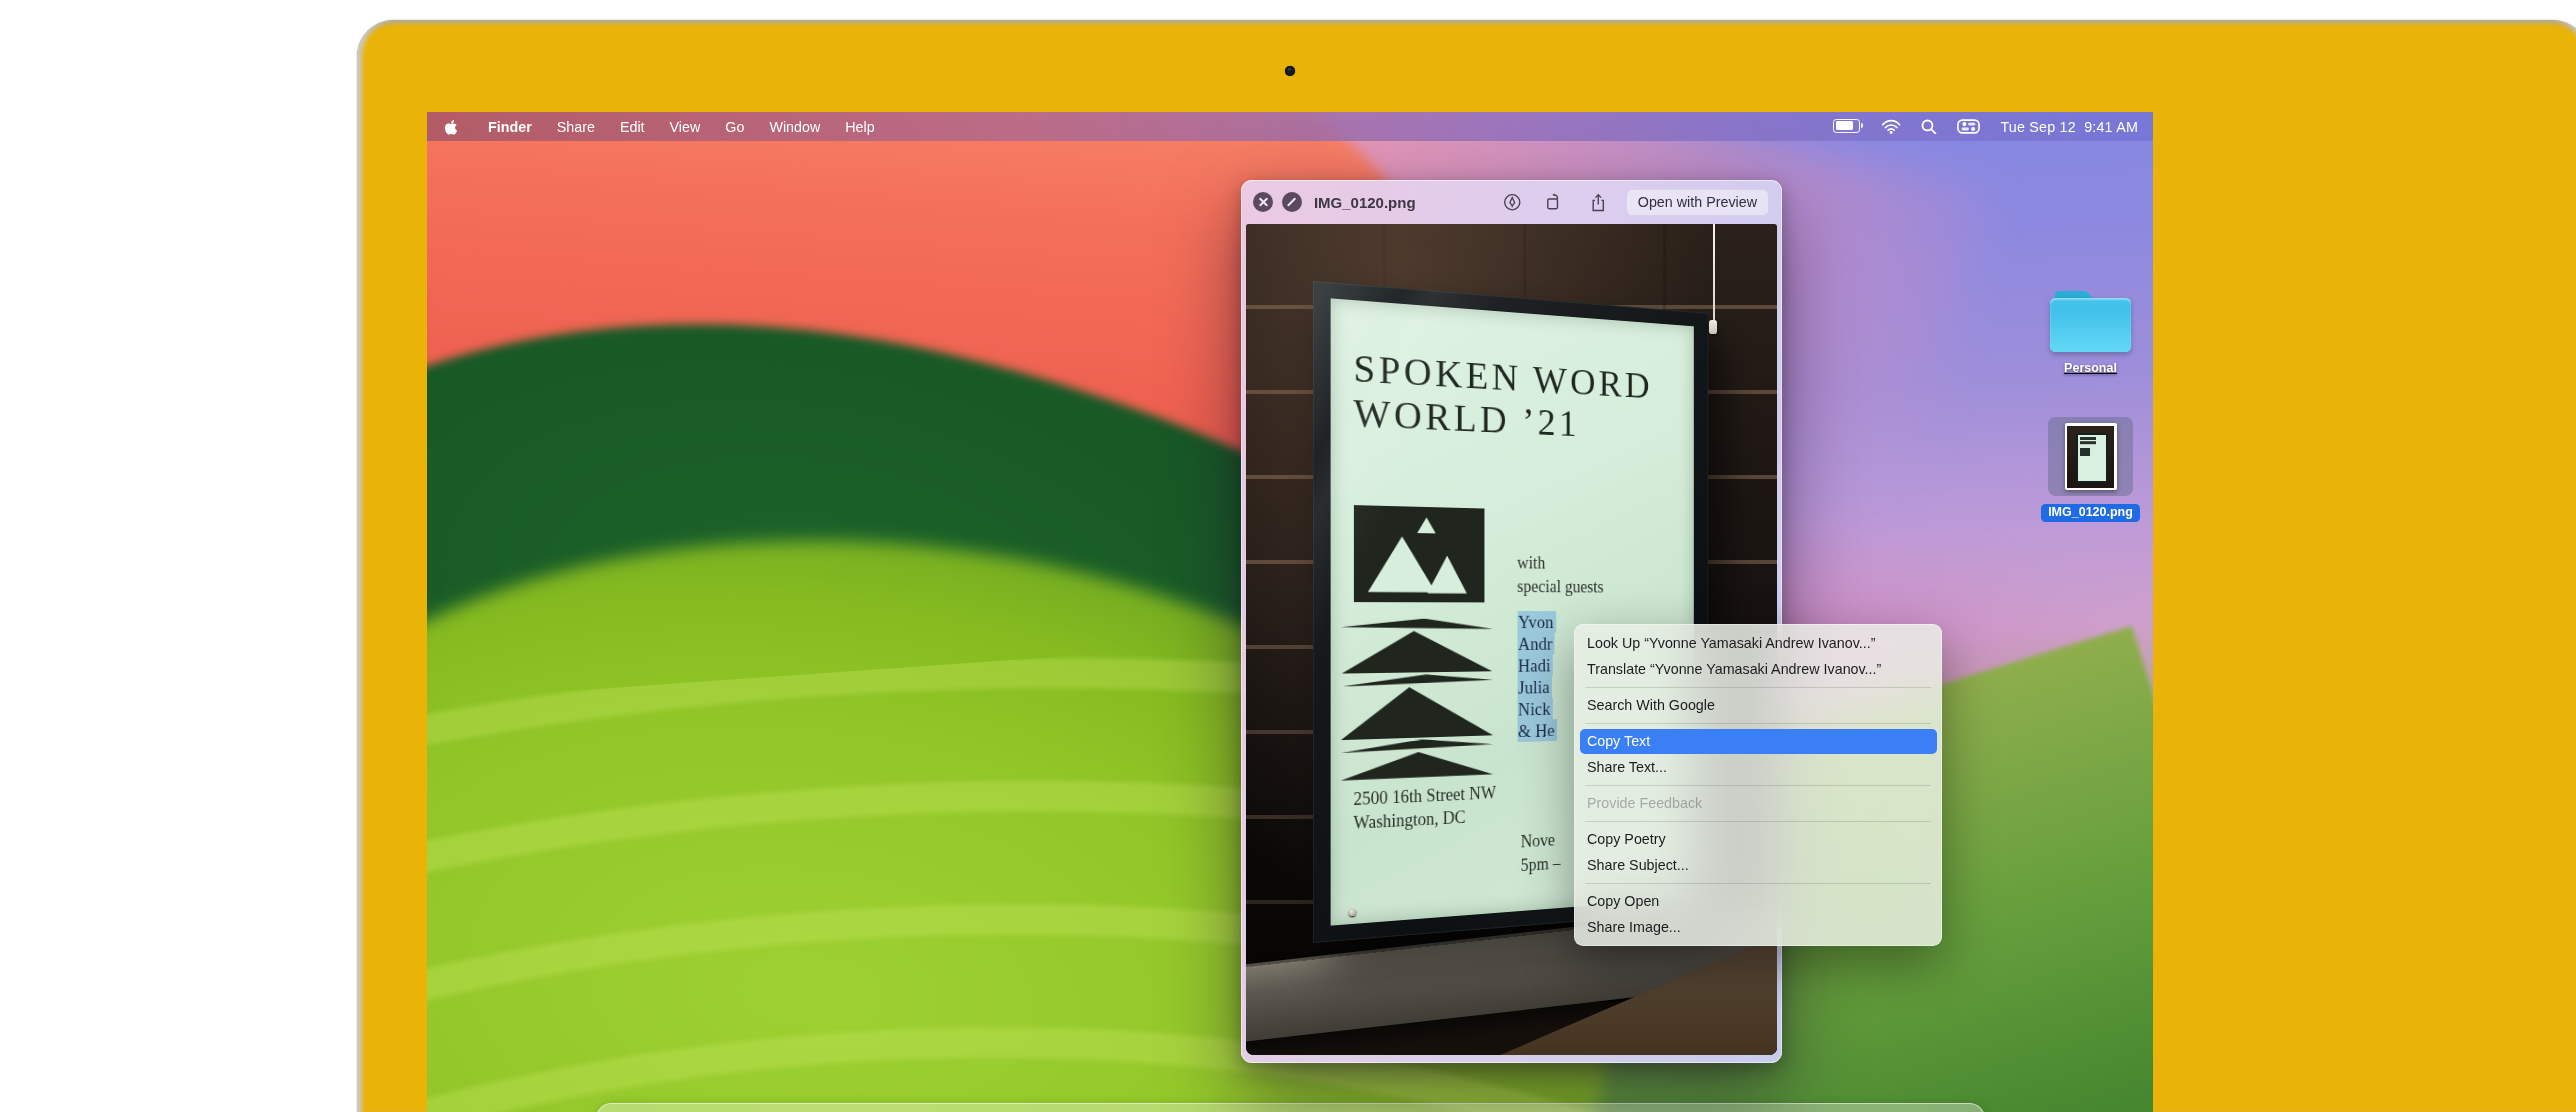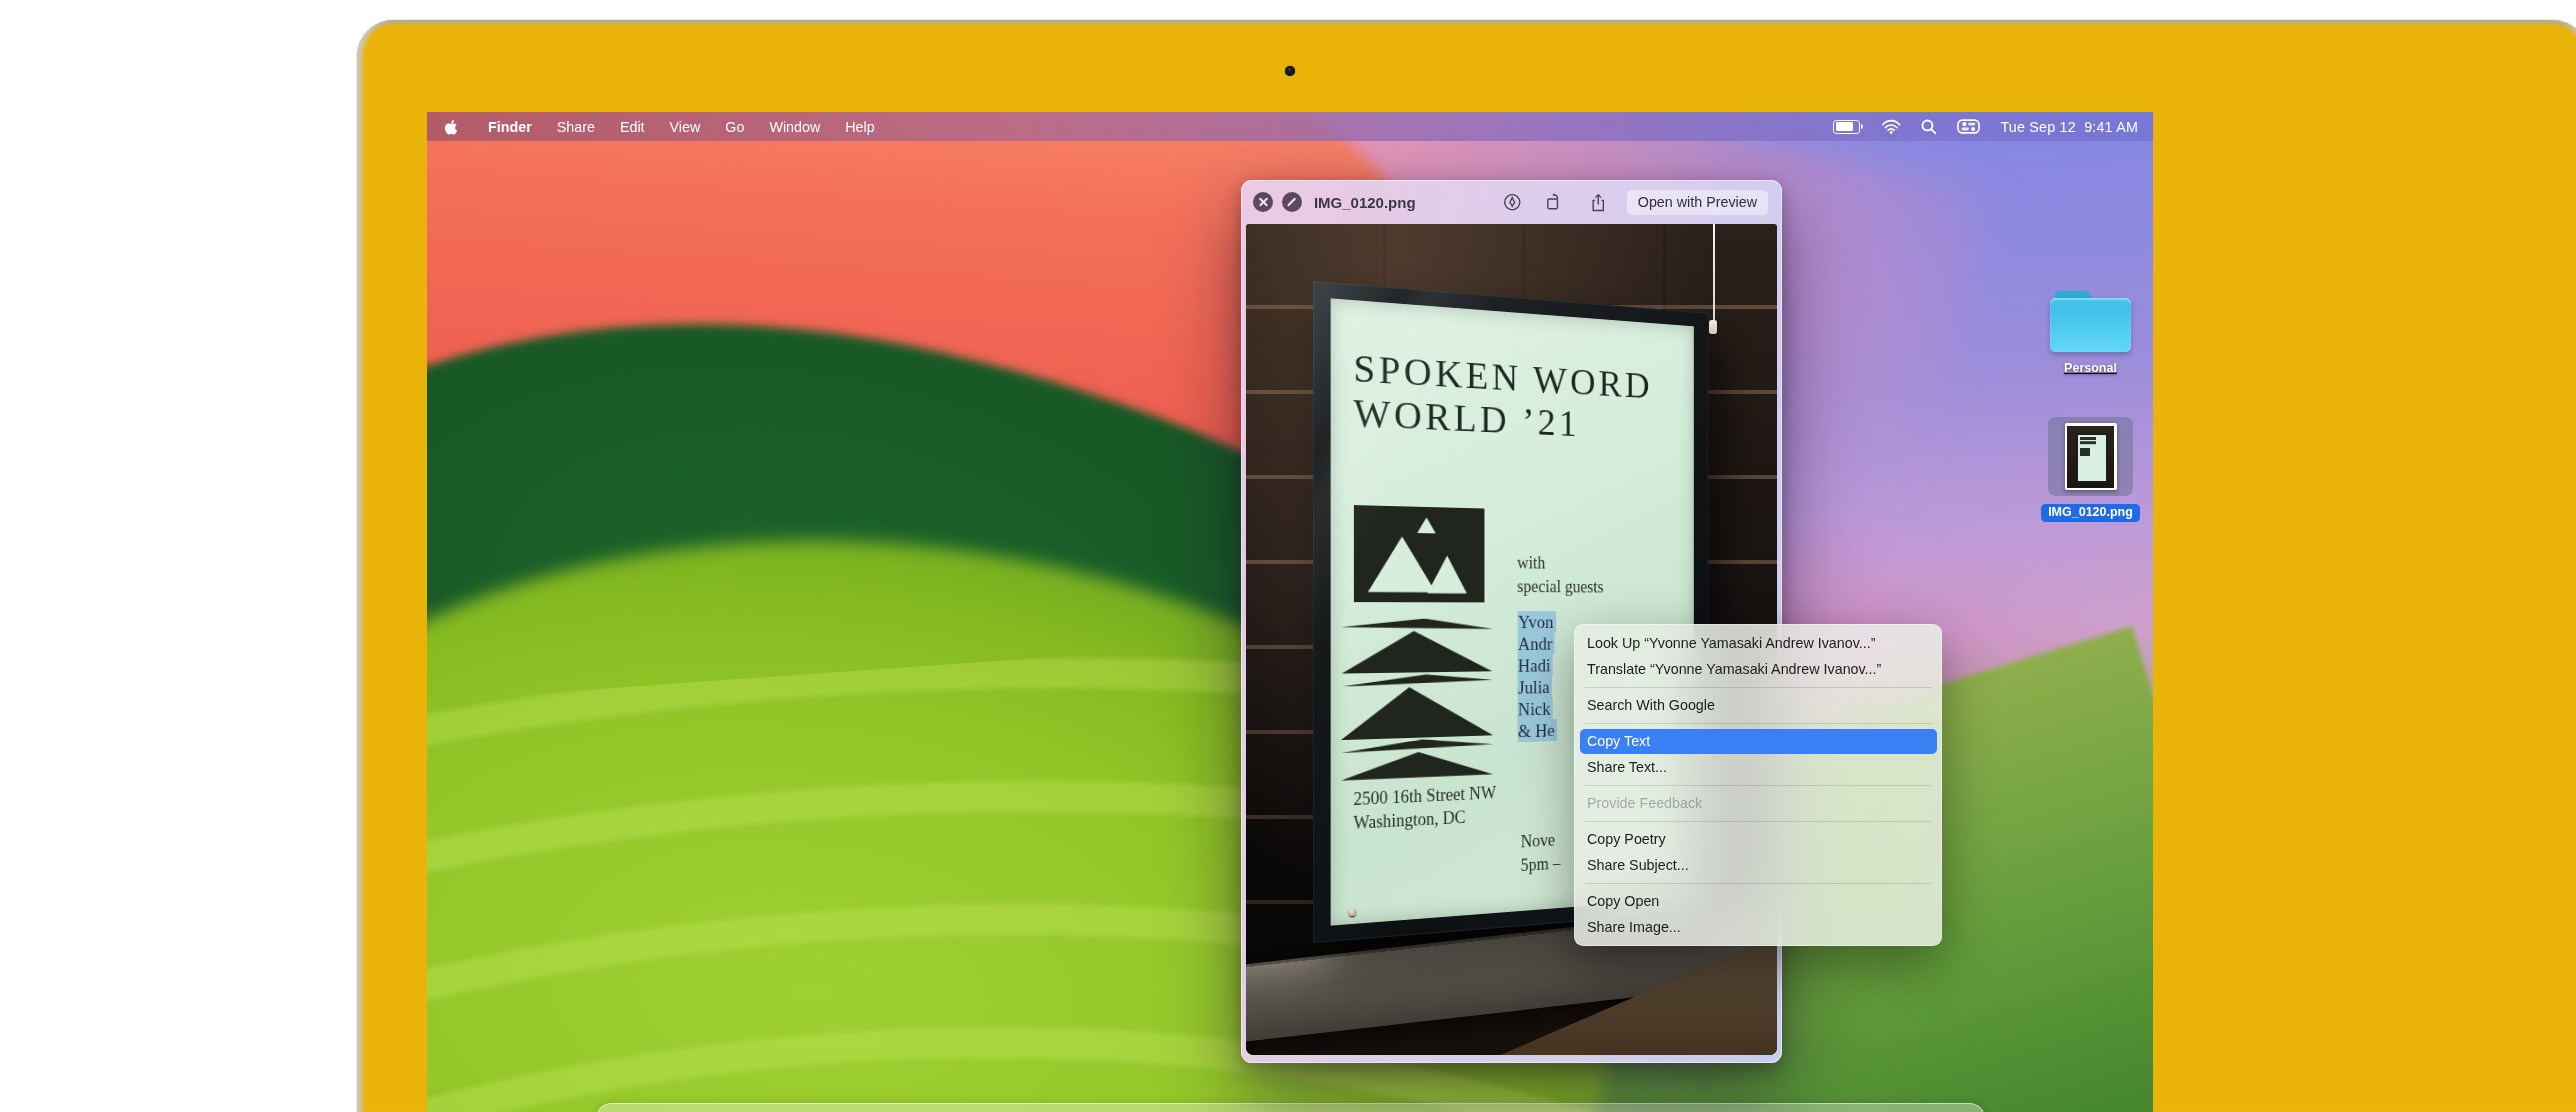--- a/index.html
+++ b/index.html
@@ -46,21 +46,21 @@
   
   .menubar{position:absolute;left:0;top:0;width:1726px;height:29px;display:flex;align-items:center;
     padding:0 15px 0 16.6px;box-sizing:border-box;color:#fff;font-size:14.3px;
     background:linear-gradient(90deg,rgba(170,88,104,.88) 0%,rgba(176,104,140,.84) 34%,
       rgba(146,112,188,.84) 62%,rgba(116,117,214,.88) 100%);}
   .mb-left{display:flex;align-items:center;gap:25px;}
   .apple-logo{width:14px;height:16.6px;display:block;margin-right:5.5px;}
   .mb-item{white-space:nowrap;}
   .mb-item.first{font-weight:700;}
   .mb-spacer{flex:1;}
-  .mb-right{display:flex;align-items:center;gap:20.3px;margin-left:8px;}
+  .mb-right{display:flex;align-items:flex-start;gap:20.3px;margin-left:8px;}
   .bat{width:25px;height:12px;border:1.4px solid rgba(255,255,255,.95);border-radius:3.2px;position:relative;}
   .bat::before{content:"";position:absolute;left:1.4px;top:1.4px;bottom:1.4px;width:17.6px;background:#fff;border-radius:1.4px;}
   .bat::after{content:"";position:absolute;right:-4.2px;top:3.2px;width:2.3px;height:5.5px;background:rgba(255,255,255,.85);border-radius:0 1.8px 1.8px 0;}
   .mb-clock{white-space:pre;letter-spacing:0.2px;}
 
   
   .dicon{position:absolute;width:163px;display:flex;flex-direction:column;align-items:center;}
   .dicon-label{margin-top:9.2px;font-size:12.5px;font-weight:700;color:#fff;
     text-shadow:0 0.9px 2.8px rgba(0,0,0,.55);text-align:center;}
   .folder{width:81px;height:61px;position:relative;}

